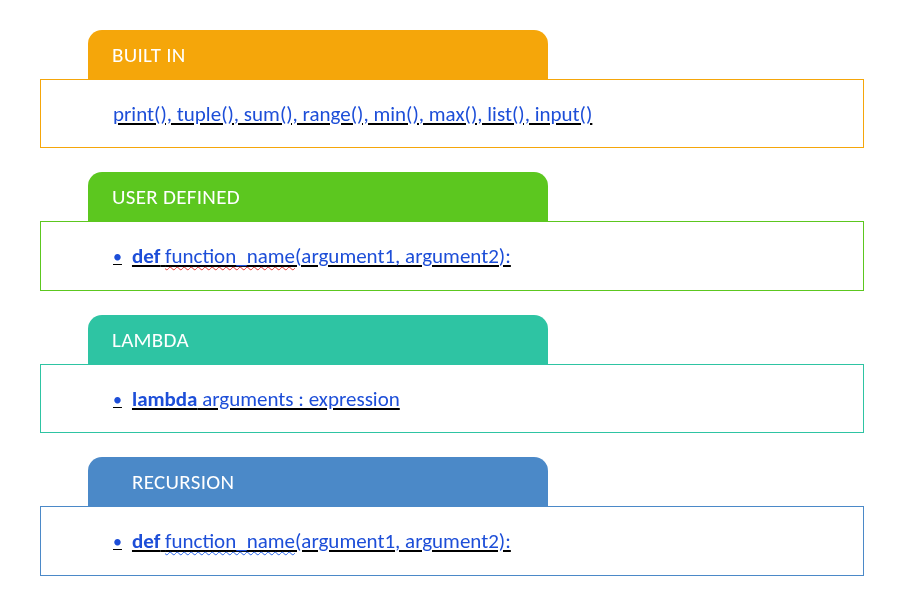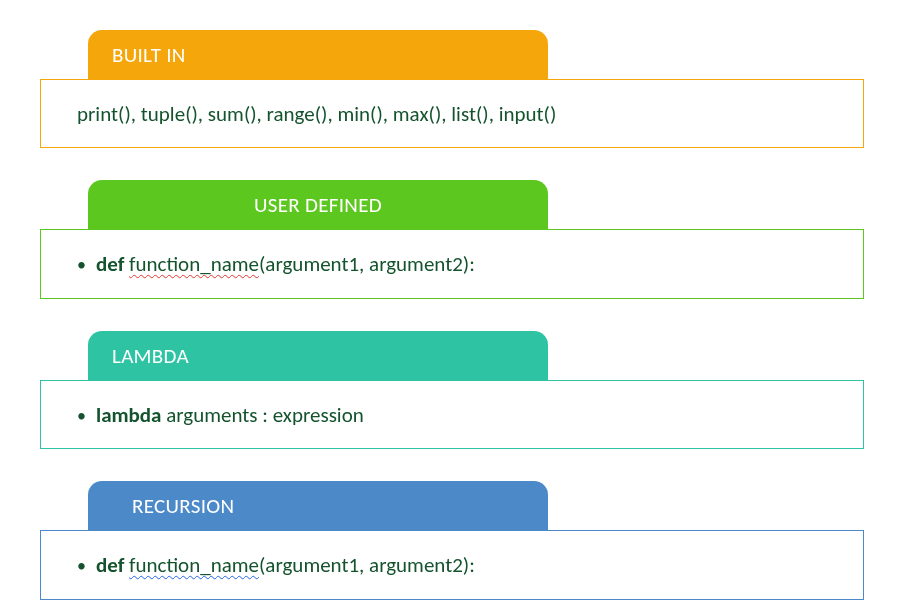--- a/index.html
+++ b/index.html
@@ -4,43 +4,44 @@
 <style>
   * { box-sizing: border-box; margin: 0; padding: 0; }
   body {
     font-family: 'Segoe UI', Calibri, Arial, sans-serif;
     background: #ffffff;
     padding: 30px 40px;
     width: 904px;
   }
   .block {
     position: relative;
-    margin-bottom: 32px;
+    margin-bottom: 24px;
+    text-decoration: underline;
   }
   .header-tab {
     position: relative;
     display: inline-block;
     color: #ffffff;
     font-size: 21px;
     font-weight: 400;
     padding: 12px 24px 12px 24px;
     border-radius: 14px 14px 0 0;
     margin-left: 48px;
     min-width: 460px;
     z-index: 2;
     letter-spacing: 0.3px;
   }
   .body-box {
     border: 1px solid;
-    padding: 20px 24px 18px 36px;
+    padding: 20px 24px 18px 72px;
     margin-top: -1px;
     position: relative;
     z-index: 1;
     font-size: 21px;
-    color: #14532d;
+    color: #1d4ed8;
   }
   .bullet-row {
     display: flex;
     align-items: baseline;
   }
   .bullet {
     margin-right: 10px;
     font-size: 18px;
   }
   .content-text {
@@ -53,21 +54,21 @@
     text-underline-offset: 3px;
   }
   .squiggle-blue {
     text-decoration: underline wavy #2563eb;
     text-decoration-thickness: 1px;
     text-underline-offset: 3px;
   }
   
   .c0 .header-tab { background: #f5a60a; }
   .c0 .body-box   { border-color: #f5a60a; }
-  .c1 .header-tab { background: #5cc71f; text-align: center; }
+  .c1 .header-tab { background: #5cc71f; }
   .c1 .body-box   { border-color: #5cc71f; }
   .c2 .header-tab { background: #2ec4a3; }
   .c2 .body-box   { border-color: #2ec4a3; }
   .c3 .header-tab { background: #4b89c8; padding-left: 44px; }
   .c3 .body-box   { border-color: #4b89c8; }
 </style>
 </head>
 <body>
 
 <div class="block c0">

